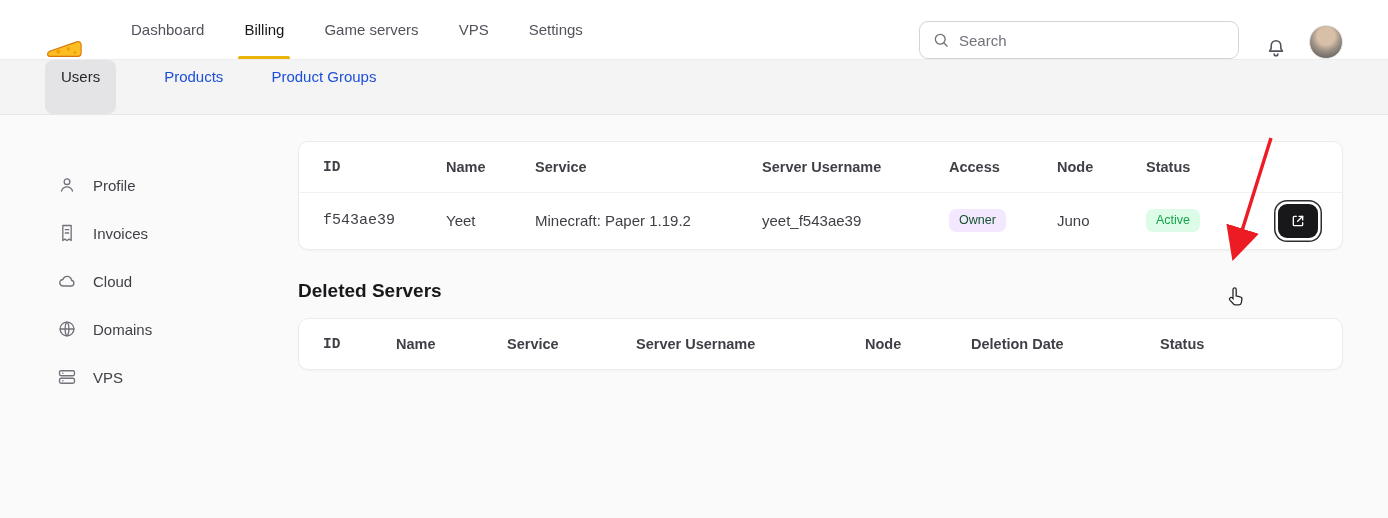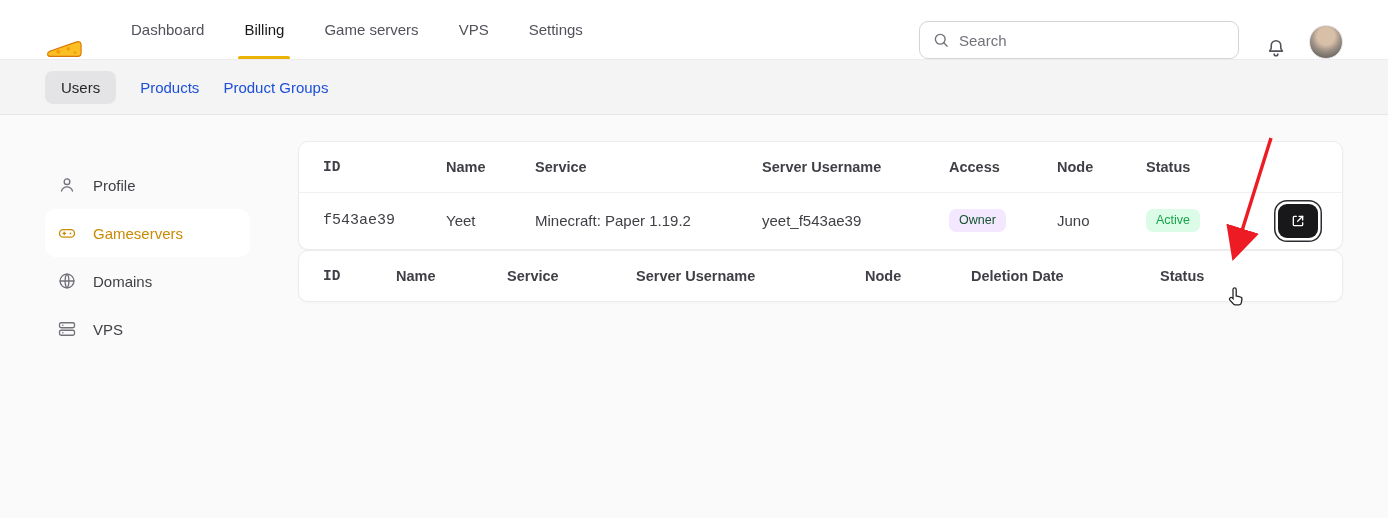--- a/index.html
+++ b/index.html
@@ -45,21 +45,21 @@
   .bell-btn { margin-left: 26px; background: none; border: none; cursor: pointer; display: flex; color: #52525b; }
   .avatar {
     margin-left: 22px; width: 34px; height: 34px; border-radius: 50%;
     background: radial-gradient(circle at 50% 32%, #d8c0a8 0 32%, #9b8f85 55%, #4f4b48 100%);
     border: 1px solid #e4e4e7; cursor: pointer; flex: 0 0 auto;
   }
 
   
   .subnav {
     height: 55px; background: #f4f4f5; border-bottom: 1px solid #e7e7ea;
-    display: flex; align-items: center; padding: 0 45px; gap: 24px;
+    display: flex; padding: 0 45px; gap: 48px;
   }
   .subnav-tab { font-size: 15px; color: #1d4ed8; cursor: pointer; padding: 8px 0; border-radius: 8px; white-space: nowrap; }
   .subnav-tab.active { background: #e4e4e7; padding: 8px 16px; color: #27272a; }
 
   
   .main { display: flex; padding: 26px 45px 0 45px; align-items: flex-start; }
   .sidebar { width: 205px; flex: 0 0 auto; padding-top: 20px; text-align: right; }
   .side-item {
     display: flex; align-items: center; gap: 16px; height: 48px;
     padding: 0 12px; font-size: 15px; color: #3f3f46;
@@ -159,29 +159,36 @@
   <aside class="sidebar">
     <div class="side-item">
       <span class="icn">
         <svg width="20" height="20" viewBox="0 0 24 24" fill="none" stroke="currentColor" stroke-width="1.6" stroke-linecap="round">
           <circle cx="12" cy="8" r="3.4"></circle>
             <path d="M5.4 19.2 C6.5 15.9 9 14.3 12 14.3 C15 14.3 17.5 15.9 18.6 19.2"></path>
         </svg>
       </span>
       <span>Profile</span>
     </div>
-    <div class="side-item active">
+    <div class="side-item">
       <span class="icn">
         <svg width="20" height="20" viewBox="0 0 24 24" fill="none" stroke="currentColor" stroke-width="1.6" stroke-linecap="round" stroke-linejoin="round">
-          <rect x="3" y="8" width="18" height="9" rx="4.5"></rect>
-          <path d="M7.2 12.5 H10.2 M8.7 11 V14"></path>
-          <circle cx="16.2" cy="12.5" r="1.1" fill="currentColor" stroke="none"></circle>
-        </svg>
-      </span>
-      <span>Gameservers</span>
+          <path d="M7 3 H17 V21 L14.6 19.3 L12 21 L9.4 19.3 L7 21 Z"></path>
+            <path d="M10 8 H14 M10 12 H14"></path>
+        </svg>
+      </span>
+      <span>Invoices</span>
+    </div>
+    <div class="side-item">
+      <span class="icn">
+        <svg width="20" height="20" viewBox="0 0 24 24" fill="none" stroke="currentColor" stroke-width="1.6" stroke-linecap="round" stroke-linejoin="round">
+          <path d="M17.3 18 H7.4 A3.9 3.9 0 0 1 7.1 10.2 A5.3 5.3 0 0 1 17.4 11.1 A3.5 3.5 0 0 1 17.3 18 Z"></path>
+        </svg>
+      </span>
+      <span>Cloud</span>
     </div>
     <div class="side-item">
       <span class="icn">
         <svg width="20" height="20" viewBox="0 0 24 24" fill="none" stroke="currentColor" stroke-width="1.6" stroke-linecap="round">
           <circle cx="12" cy="12" r="8.3"></circle>
             <path d="M3.7 12 H20.3"></path>
           <path d="M12 3.7 C15 6.2 15 17.8 12 20.3 C9 17.8 9 6.2 12 3.7 Z"></path>
         </svg>
       </span>
       <span>Domains</span>
@@ -248,20 +255,21 @@
                     <path d="M19 5 L11.5 12.5"></path>
                   </svg>
                 </span>
               </button>
             </td>
           </tr>
         </tbody>
       </table>
     </div>
 
+    <h2 class="section-title second">Deleted Servers</h2>
 
     <div class="card">
       <table class="deleted-table">
         <colgroup>
           <col style="width:97px">
             <col style="width:111px">
             <col style="width:129px">
           <col style="width:229px">
             <col style="width:106px">
             <col style="width:189px">

